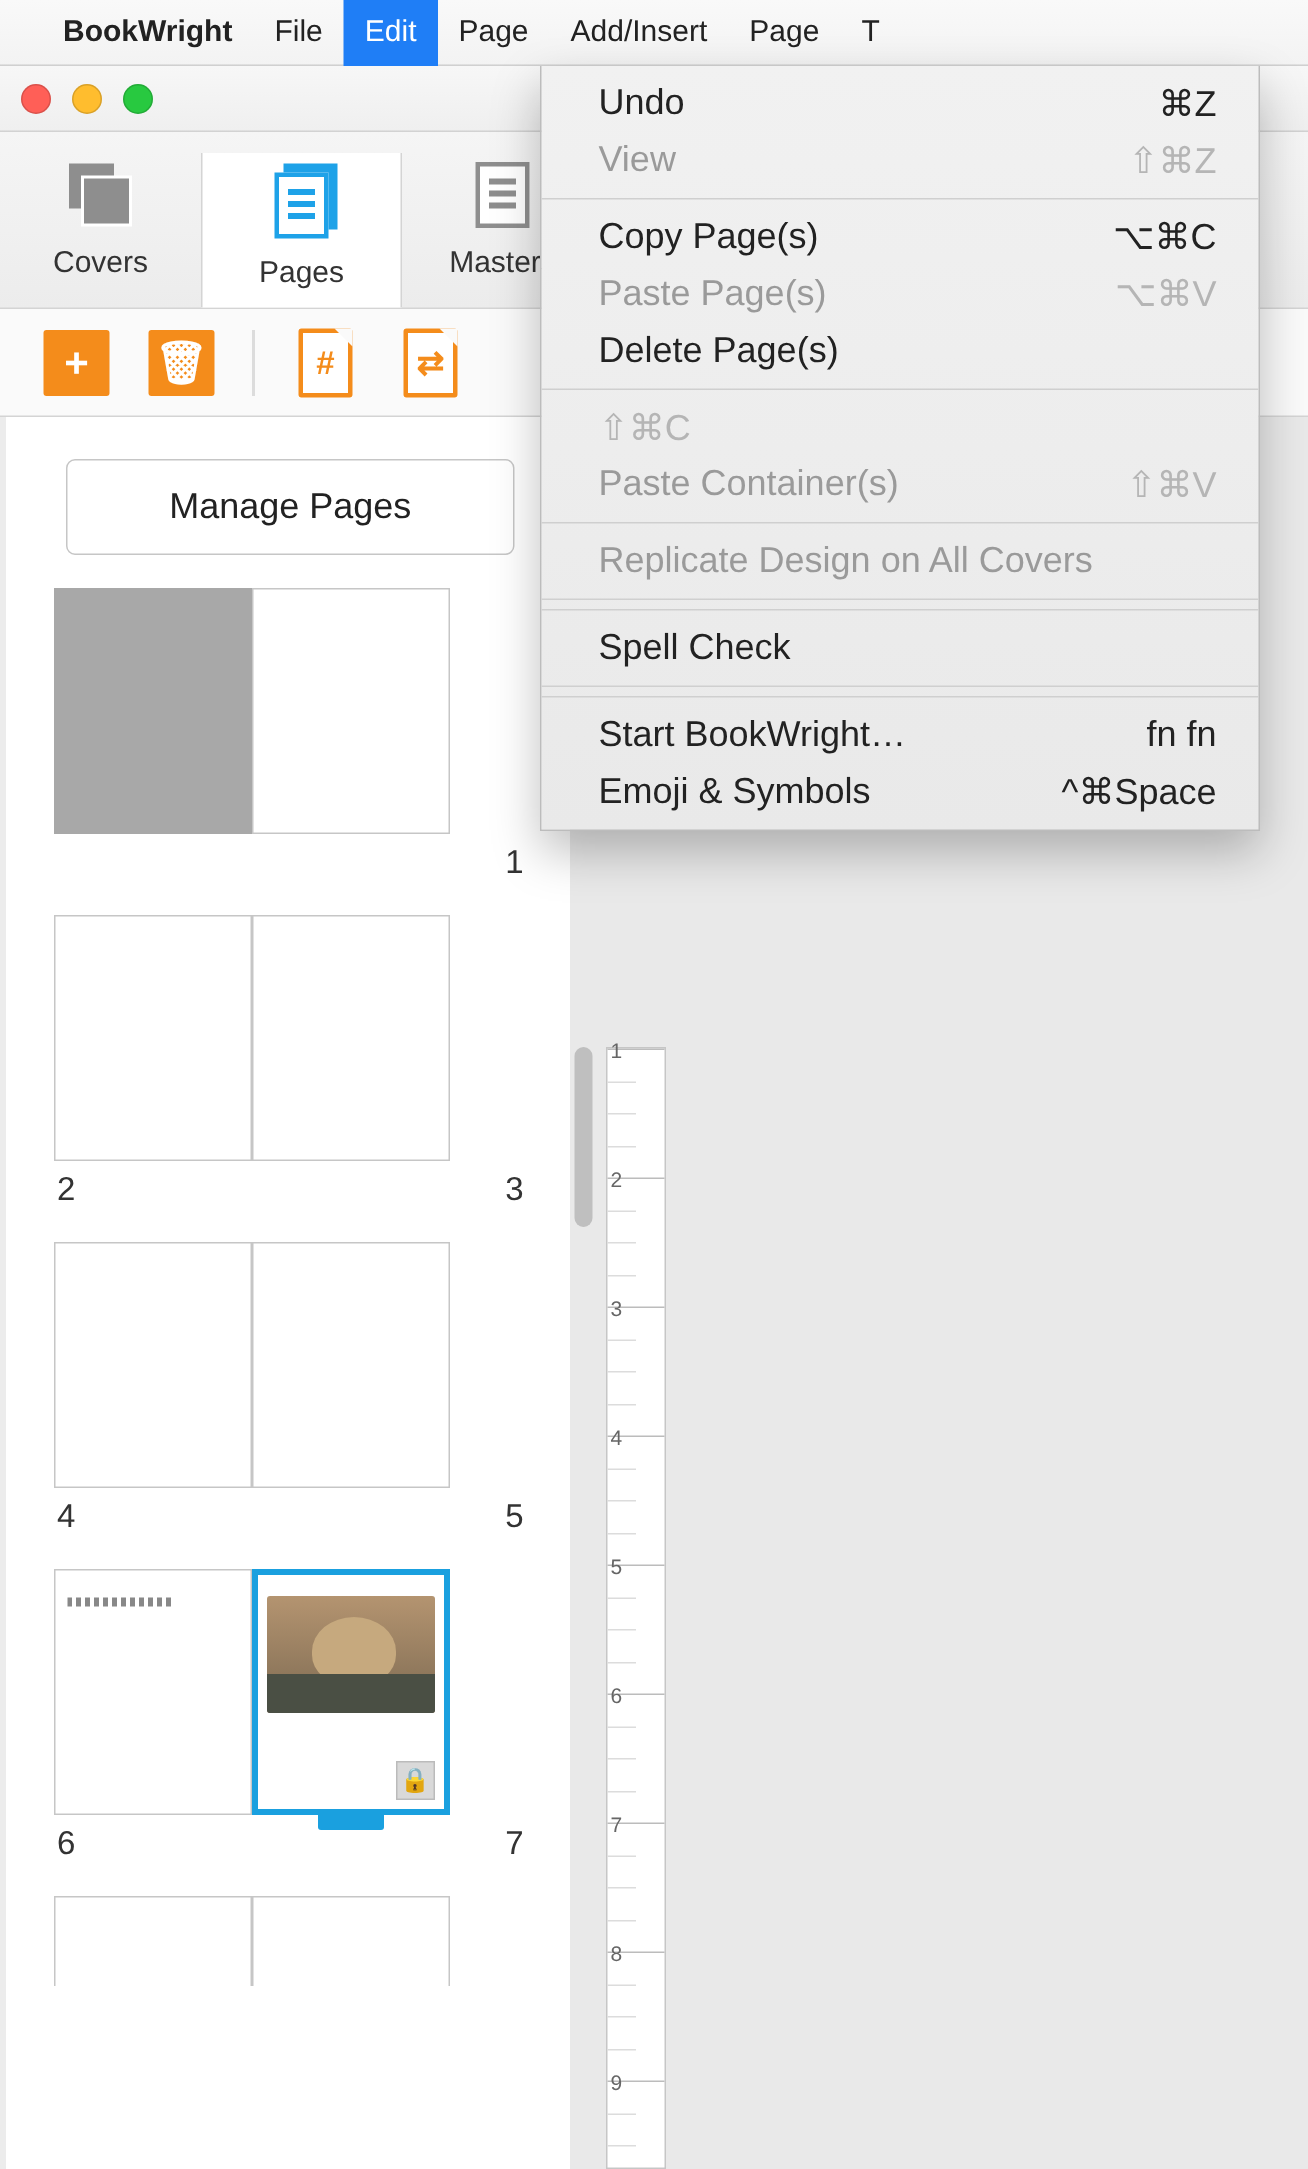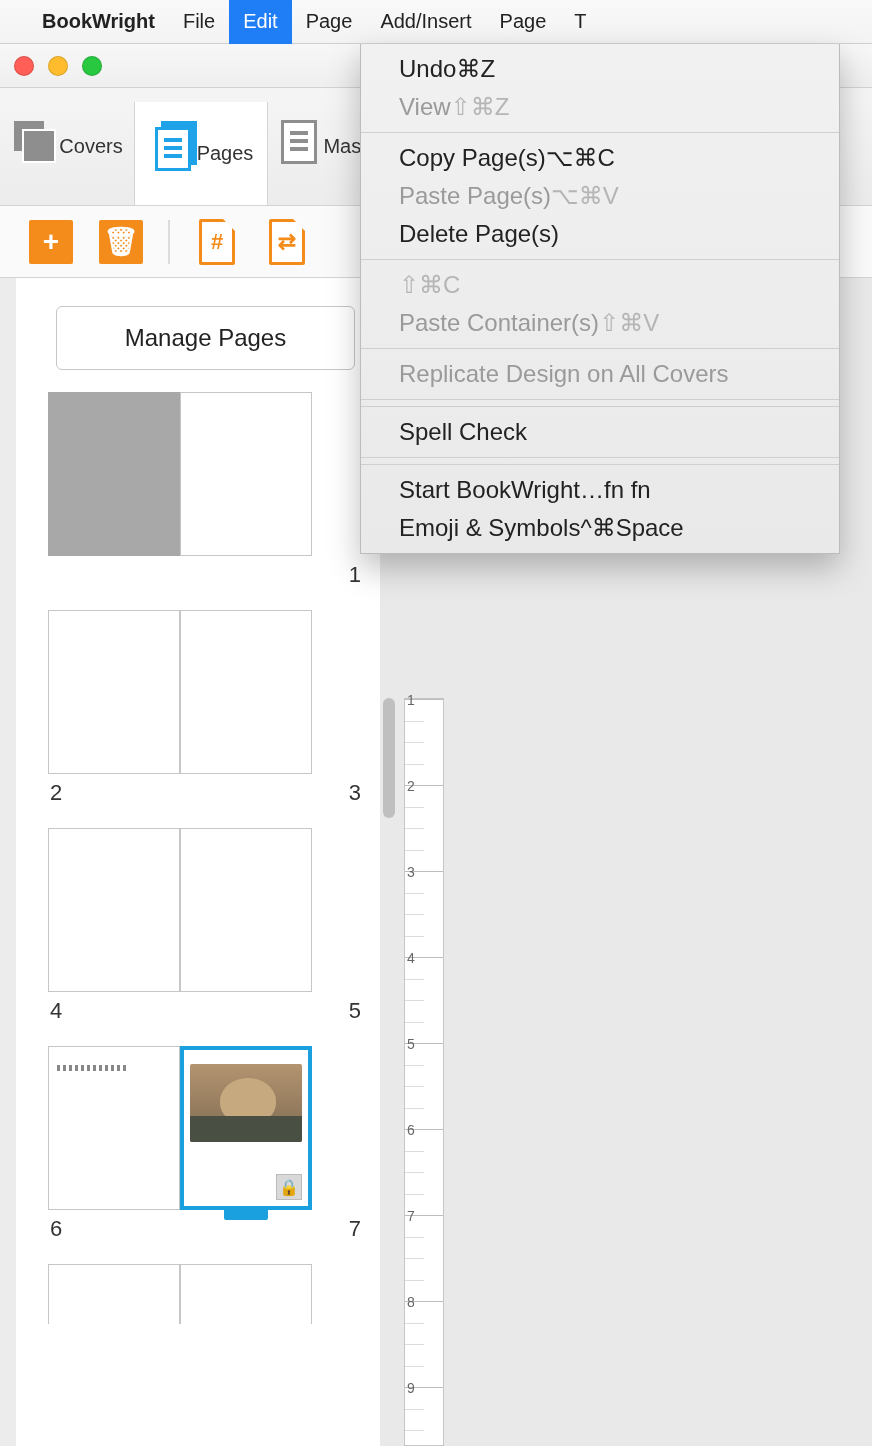--- a/index.html
+++ b/index.html
@@ -15,42 +15,42 @@
 
   
   .winchrome{height:44px;display:flex;align-items:center;padding-left:14px;background:linear-gradient(#f7f7f7,#efefef);border-bottom:1px solid #d2d2d2;}
   .dot{width:20px;height:20px;border-radius:50%;margin-right:14px;box-shadow:0 0 0 1px rgba(0,0,0,.15) inset;}
   .dot.r{background:#ff5f57;}
   .dot.y{background:#ffbd2e;}
   .dot.g{background:#28c940;}
 
   
   .tabstrip{height:118px;background:linear-gradient(#f5f5f5,#ececec);display:flex;border-bottom:1px solid #d4d4d4;}
-  .tab{flex:0 0 134px;display:flex;flex-direction:row;align-items:center;justify-content:center;font-size:20px;color:#333;position:relative;}
+  .tab{flex:0 0 134px;display:flex;flex-direction:column;align-items:center;justify-content:center;font-size:20px;color:#333;position:relative;}
   .tab.selected{background:#fff;border-left:1px solid #d4d4d4;border-right:1px solid #d4d4d4;margin-top:14px;}
   .tab .ticon{width:48px;height:48px;margin-bottom:10px;display:flex;align-items:center;justify-content:center;}
   .icon-covers{position:relative;width:42px;height:42px;}
   .icon-covers::before,.icon-covers::after{content:"";position:absolute;width:30px;height:30px;background:#8e8e8e;border:0;}
   .icon-covers::before{left:0;top:0;}
   .icon-covers::after{left:10px;top:10px;box-shadow:0 0 0 2px #fff;}
   .icon-pages{width:36px;height:44px;background:#fff;border:3px solid #1ea2e8;position:relative;box-shadow:6px -6px 0 0 #1ea2e8;}
   .icon-pages::after{content:"";position:absolute;left:6px;right:6px;top:8px;height:4px;background:#1ea2e8;box-shadow:0 8px 0 #1ea2e8,0 16px 0 #1ea2e8;}
   .icon-masters{width:36px;height:44px;background:#fff;border:3px solid #8e8e8e;position:relative;}
   .icon-masters::after{content:"";position:absolute;left:6px;right:6px;top:8px;height:4px;background:#8e8e8e;box-shadow:0 8px 0 #8e8e8e,0 16px 0 #8e8e8e;}
 
   
   .sectoolbar{height:72px;background:#fafafa;border-bottom:1px solid #d4d4d4;display:flex;align-items:center;padding-left:28px;gap:24px;}
   .sectoolbar .sbtn{width:46px;height:54px;display:flex;align-items:center;justify-content:center;}
   .sq{width:44px;height:44px;background:#f48c1b;border-radius:2px;display:flex;align-items:center;justify-content:center;color:#fff;font-weight:700;font-size:28px;}
   .docframe{width:36px;height:46px;border:3px solid #f48c1b;border-radius:2px;position:relative;background:#fff;display:flex;align-items:center;justify-content:center;color:#f48c1b;font-weight:700;font-size:22px;}
   .docframe::before{content:"";position:absolute;top:-3px;right:-3px;width:0;height:0;border-top:12px solid #fafafa;border-left:12px solid transparent;}
   .sep{width:2px;height:44px;background:#dcdcdc;margin:0 0;}
 
   
-  .leftpanel{position:absolute;left:16px;top:278px;width:380px;bottom:0;background:#fff;border-right:1px solid #d4d4d4;overflow:hidden;text-align:center;}
+  .leftpanel{position:absolute;left:4px;top:278px;width:380px;bottom:0;background:#fff;border-right:1px solid #d4d4d4;overflow:hidden;text-align:center;}
   .manage{margin:28px 40px 20px;border:1px solid #c6c6c6;border-radius:6px;height:64px;display:flex;align-items:center;justify-content:center;font-size:24px;color:#222;background:#fff;}
   .thumbs{padding:0 32px;}
   .spread{display:flex;margin-top:22px;position:relative;}
   .page{width:132px;height:164px;background:#fff;border:1px solid #c6c6c6;}
   .page.greyfill{background:#a8a8a8;border:0;}
   .page.sel{border:4px solid #1aa0df;position:relative;}
   .caret{position:absolute;bottom:-14px;left:50%;transform:translateX(-50%);width:44px;height:14px;background:#1aa0df;border-radius:2px;}
   .nums{display:flex;justify-content:space-between;margin:6px 2px 0;font-size:22px;color:#333;}
   .catimg{width:112px;height:78px;margin:14px auto 0;display:block;background:linear-gradient(#b49470,#7d6a52);border-radius:2px;position:relative;overflow:hidden;}
   .catimg::before{content:"";position:absolute;left:30px;top:14px;width:56px;height:46px;border-radius:50% 50% 45% 45%;background:#c6a97e;}
@@ -61,21 +61,21 @@
   
   .canvas{position:absolute;left:380px;right:0;top:278px;bottom:0;background:#e9e9e9;}
   .scrolltrack{position:absolute;left:0;top:420px;width:18px;height:420px;background:transparent;}
   .scrollthumb{position:absolute;left:3px;top:0;width:12px;height:120px;background:#bfbfbf;border-radius:6px;}
   .ruler{position:absolute;left:24px;top:420px;bottom:0;width:40px;background:#fff;border:1px solid #c6c6c6;}
   .tick{position:absolute;left:0;right:0;border-top:1px solid #bcbcbc;font-size:14px;color:#666;padding-left:2px;height:0;}
   .tick span{position:relative;top:-8px;}
 
   
   .dropdown{position:absolute;left:360px;top:44px;width:480px;background:linear-gradient(#f1f1f1,#e9e9e9);border:1px solid #bcbcbc;border-top:none;box-shadow:0 14px 30px rgba(0,0,0,.25);z-index:200;padding:6px 0;}
-  .menurow{display:flex;justify-content:flex-start;align-items:center;padding:4px 28px 4px 38px;font-size:24px;color:#222;min-height:38px;cursor:default;}
+  .menurow{display:flex;justify-content:space-between;align-items:center;padding:4px 28px 4px 38px;font-size:24px;color:#222;min-height:38px;cursor:default;}
   .menurow.disabled{color:#9a9a9a;}
   .menurow .sc{font-family:-apple-system,Helvetica,Arial;white-space:nowrap;font-size:24px;}
   .menurow.disabled .sc{color:#b5b5b5;}
   .menusep{height:1px;background:#cfcfcf;margin:6px 0;}
 
 </style>
 </head>
 <body>
 
 <div class="root">

